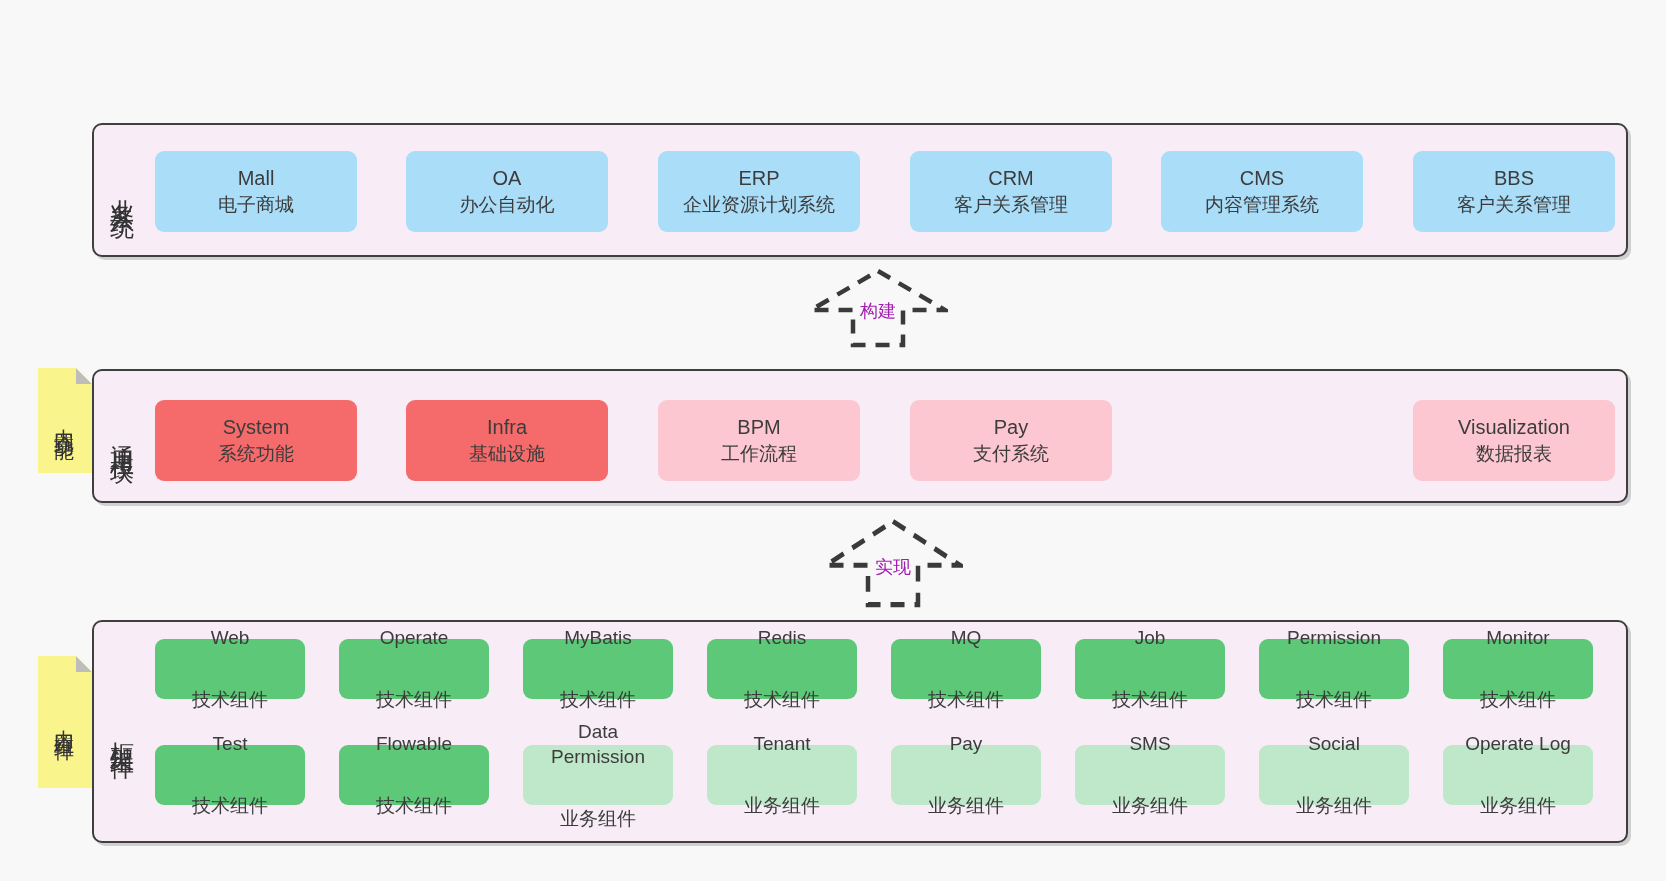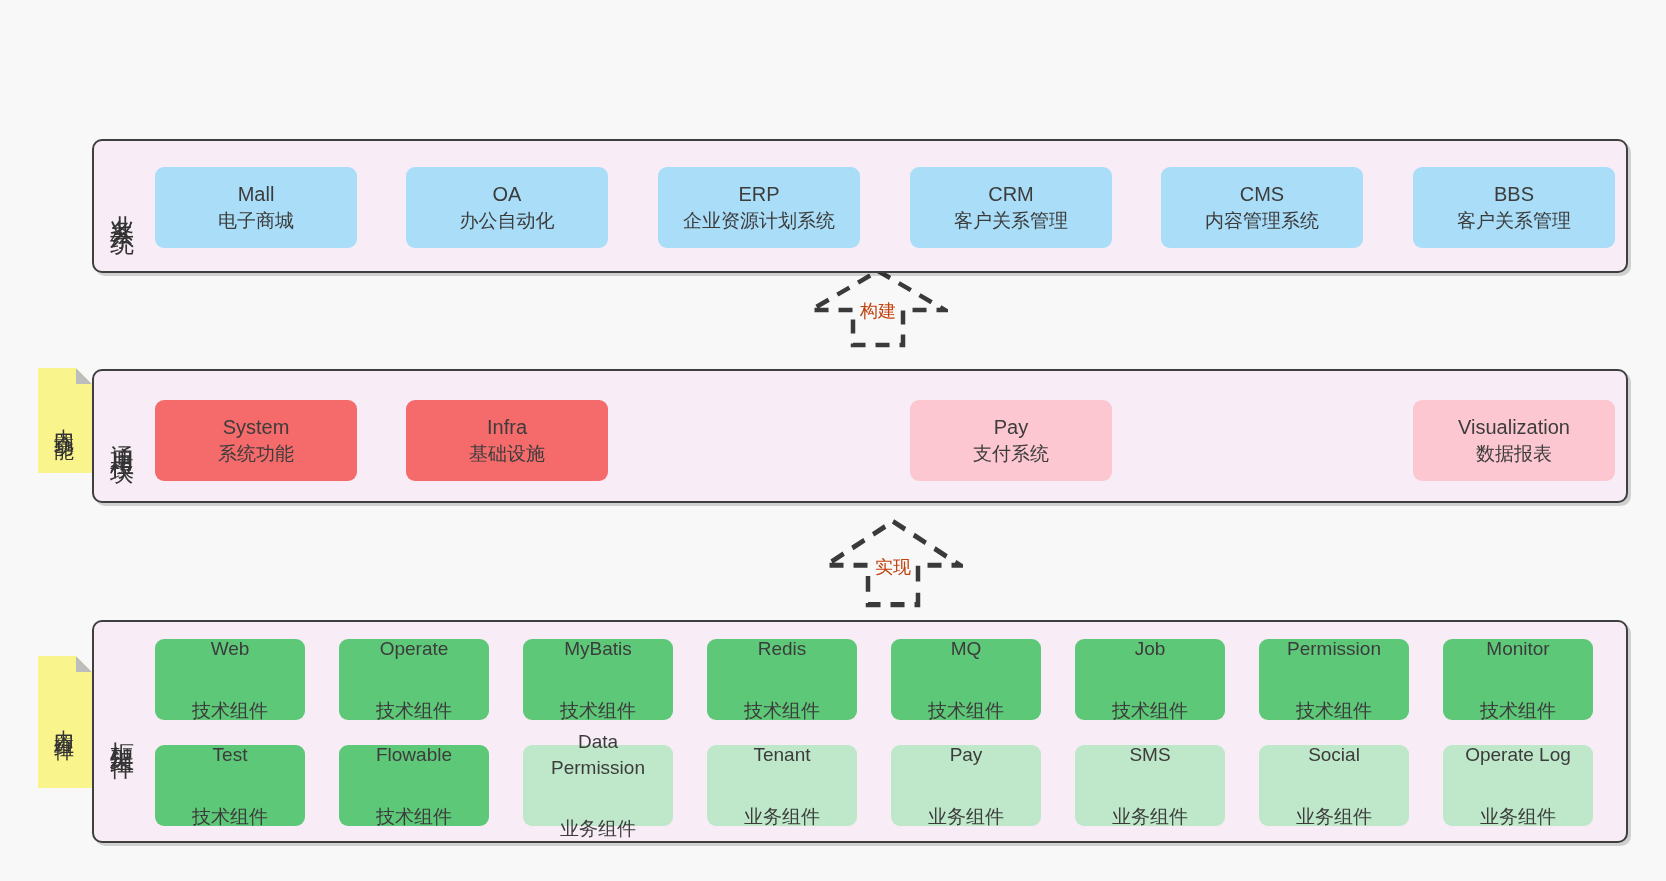--- a/index.html
+++ b/index.html
@@ -3,40 +3,40 @@
 <meta charset="utf-8">
 <style>
   html,body{margin:0;padding:0;background:#f8f8f8;}
   .canvas{position:relative;width:1666px;height:881px;background:#f8f8f8;overflow:hidden;
           font-family:"Liberation Sans","DejaVu Sans",sans-serif;color:#3c3c3c;}
 
   
   .band{position:absolute;left:92px;width:1536px;background:#f8edf6;
         border:2px solid #3f3f3f;border-radius:10px;box-sizing:border-box;
         box-shadow:3px 3px 0 rgba(0,0,0,0.16);z-index:2;}
-  #band1{top:123px;height:134px;margin-top:16px;}
+  #band1{top:123px;height:134px;}
   #band2{top:369px;height:134px;}
   #band3{top:620px;height:223px;}
 
   .band-label{position:absolute;left:8px;top:0;bottom:0;width:40px;
         display:flex;align-items:center;justify-content:center;
         writing-mode:vertical-rl;text-orientation:upright;
         font-size:24px;letter-spacing:5px;color:#333;}
 
   
   .box{position:absolute;border-radius:9px;display:flex;flex-direction:column;
        align-items:center;justify-content:center;text-align:center;line-height:1.35;}
   .box .t{font-size:20px;}
   .box .s{font-size:19px;}
   .box6{width:202px;height:81px;}
   #band1 .box6{top:26px;}
   #band2 .box6{top:29px;}
   .c1{left:61px}.c2{left:312px}.c3{left:564px}.c4{left:816px}.c5{left:1067px}.c6{left:1319px}
 
-  .box8{width:150px;height:81px;padding:16px 6px;box-sizing:border-box;gap:36px;}
+  .box8{width:150px;height:60px;padding:16px 6px;box-sizing:border-box;gap:36px;}
   .box8 .t{font-size:19px;}
   .row1 .box8{top:17px;}
   .row2 .box8{top:123px;}
   .k1{left:61px}.k2{left:245px}.k3{left:429px}.k4{left:613px}
   .k5{left:797px}.k6{left:981px}.k7{left:1165px}.k8{left:1349px}
 
   .blue{background:#a9ddf8;}
   .red{background:#f56a6a;text-align:center;}
   .pink{background:#fcc7d0;}
   .green{background:#5dc878;}
@@ -52,21 +52,21 @@
         letter-spacing:4px;color:#333;}
   #note2{top:368px;height:105px;}
   #note3{top:656px;height:132px;}
 
   
   .arrow{position:absolute;width:140px;z-index:1;}
   #arrow1{left:808px;top:268px;height:80px;}
   #arrow2{left:823px;top:518px;height:90px;}
   .arrow svg{position:absolute;inset:0;width:100%;height:100%;}
   .arrow-label{position:absolute;left:50%;top:54%;transform:translate(-50%,-50%);
-        background:#f8f8f8;padding:1px 3px;font-size:18px;color:#c2410c;white-space:nowrap;}
+        background:#f8f8f8;padding:1px 3px;font-size:18px;color:#a21caf;white-space:nowrap;}
 </style>
 </head>
 <body>
 
 <div class="canvas">
 
   <div class="note" id="note2">
     <span>内置功能</span>
   </div>
   <div class="note" id="note3">
@@ -111,20 +111,24 @@
   <div class="band" id="band2">
     <div class="band-label">通用模块</div>
     <div class="box box6 red c1">
       <div class="t">System</div>
       <div class="s">系统功能</div>
     </div>
     <div class="box box6 red c2">
       <div class="t">Infra</div>
       <div class="s">基础设施</div>
     </div>
+    <div class="box box6 pink c3">
+      <div class="t">BPM</div>
+      <div class="s">工作流程</div>
+    </div>
     <div class="box box6 pink c4">
       <div class="t">Pay</div>
       <div class="s">支付系统</div>
     </div>
     <div class="box box6 pink c6">
       <div class="t">Visualization</div>
       <div class="s">数据报表</div>
     </div>
   </div>
 

